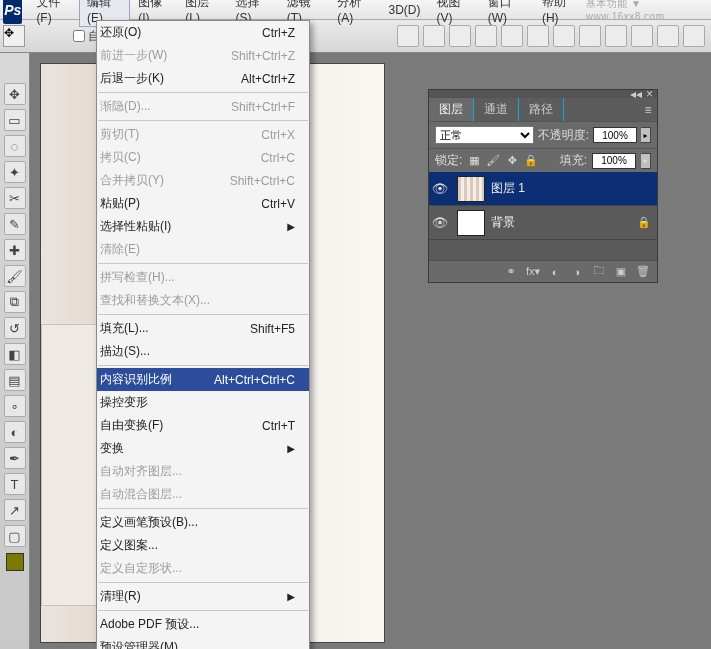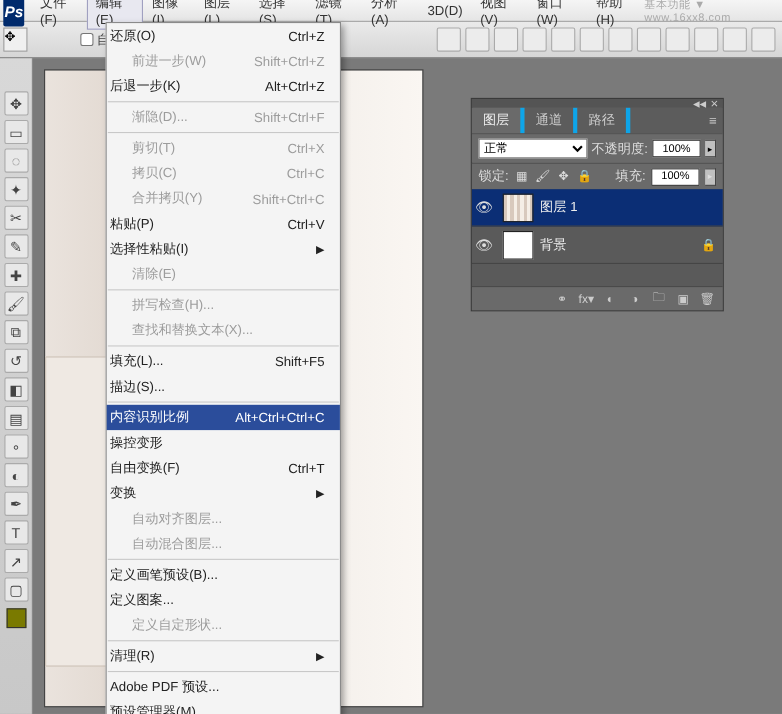--- a/index.html
+++ b/index.html
@@ -19,33 +19,33 @@
 .toolbox { position: absolute; left: 0; top: 53px; width: 30px; background: linear-gradient(#d8d8d8,#c8c8c8); border-right: 1px solid #888; display: flex; flex-direction: column; align-items: center; padding-top: 30px; gap: 4px; height: 596px; }
 .toolbox .tool { width: 22px; height: 22px; background: #e8e8e8; border: 1px solid #aaa; border-radius: 2px; display: flex; align-items: center; justify-content: center; font-size: 13px; color: #444; }
 .toolbox .swatch { width: 18px; height: 18px; background: #7a7a00; border: 1px solid #333; margin-top: 2px; }
 
 .canvas-area { position: absolute; left: 30px; top: 53px; right: 0; bottom: 0; background: #7a7a7a; }
 .canvas-img { position: absolute; left: 10px; top: 10px; width: 345px; height: 580px; background: linear-gradient(90deg, #eae3dd 0%, #d8ccc2 45%, #f0ece7 55%, #faf6f2 100%); border: 1px solid #444; }
 .canvas-img::before { content:""; position:absolute; left:0; top:260px; width:95px; height:280px; background:#efe9e3; border:1px solid #ccc0b5; }
 
 .dropdown { position: absolute; left: 96px; top: 20px; width: 214px; background: #f4f4f4; border: 1px solid #8a8a8a; box-shadow: 3px 3px 6px rgba(0,0,0,0.35); }
 .dropdown .row { display: flex; justify-content: space-between; align-items: center; padding: 3px 14px 3px 3px; color: #222; cursor: default; }
-.dropdown .row.disabled { color: #9c9c9c; margin-left: 20px; }
+.dropdown .row.disabled { color: #9c9c9c; }
 .dropdown .row.hover { background: #2b4d9b; color: #fff; }
 .dropdown .row .sc { color: inherit; }
 .dropdown hr.sep { border: none; border-top: 1px solid #c8c8c8; margin: 2px 1px; }
 .dropdown .row .arrow { font-size: 10px; }
 
 .toolicons-row { display:flex; gap:4px; margin-left:auto; margin-right:6px; }
 .toolicons-row .tb { width:22px; height:22px; border:1px solid #aaa; background:#ececec; border-radius:2px; }
 
 .layers-panel { position: absolute; left: 428px; top: 89px; width: 230px; background: #6a6a6a; border: 1px solid #3a3a3a; box-shadow: 0 0 0 1px #505050 inset; }
 .layers-panel .panel-top { height: 8px; background: #545454; display:flex; justify-content:flex-end; align-items:center; padding-right:4px; gap:4px; font-size:9px; color:#ccc; }
 .layers-panel .tabs { display: flex; background: #5c5c5c; }
-.layers-panel .tab { padding: 3px 10px; color: #ccc; background: #5c5c5c; border-right: 4px solid #0ea5e9; }
+.layers-panel .tab { padding: 3px 10px; color: #ccc; background: #5c5c5c; border-right: 1px solid #0ea5e9; }
 .layers-panel .tab.active { background: #6a6a6a; color: #eee; }
 .layers-panel .tab-menu { margin-left:auto; width:18px; display:flex; align-items:center; justify-content:center; color:#ccc; }
 
 .layers-panel .controls-row { display: flex; align-items: center; padding: 4px 6px; gap: 4px; background: #6a6a6a; border-top: 1px solid #545454; }
 .layers-panel .controls-row .label { color: #ddd; }
 .layers-panel select.blend { flex: 1; font-size: 11px; height: 18px; background:#fff; }
 .layers-panel .num-field { width: 44px; height: 16px; background: #fff; color: #000; font-size: 10px; display: inline-flex; align-items: center; justify-content: center; border: 1px solid #333; }
 .layers-panel .num-arrow { width:10px; height:16px; background:#c0c0c0; border:1px solid #444; border-left:none; font-size:8px; display:flex; align-items:center; justify-content:center; }
 
 .layers-panel .lock-row { display: flex; align-items: center; padding: 3px 6px; gap: 5px; background: #6a6a6a; border-top: 1px solid #545454; color:#ddd; }

